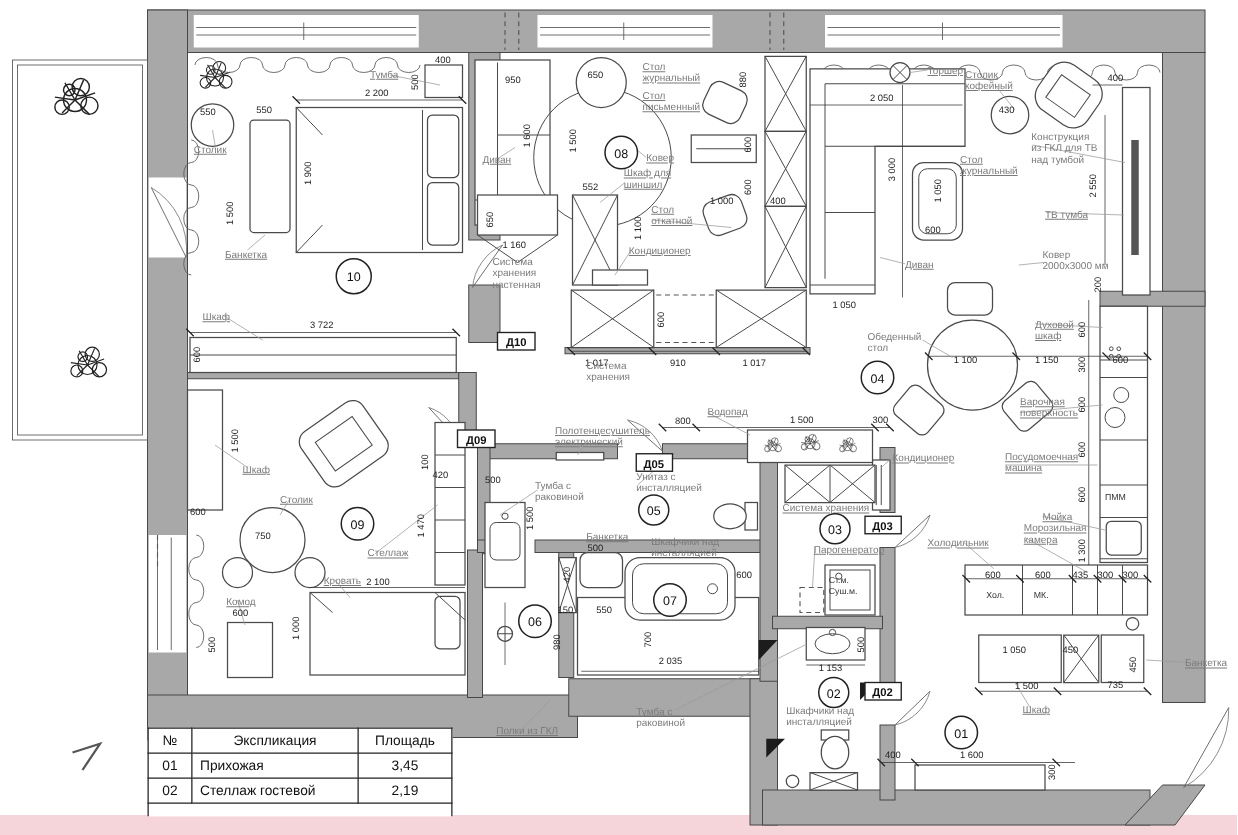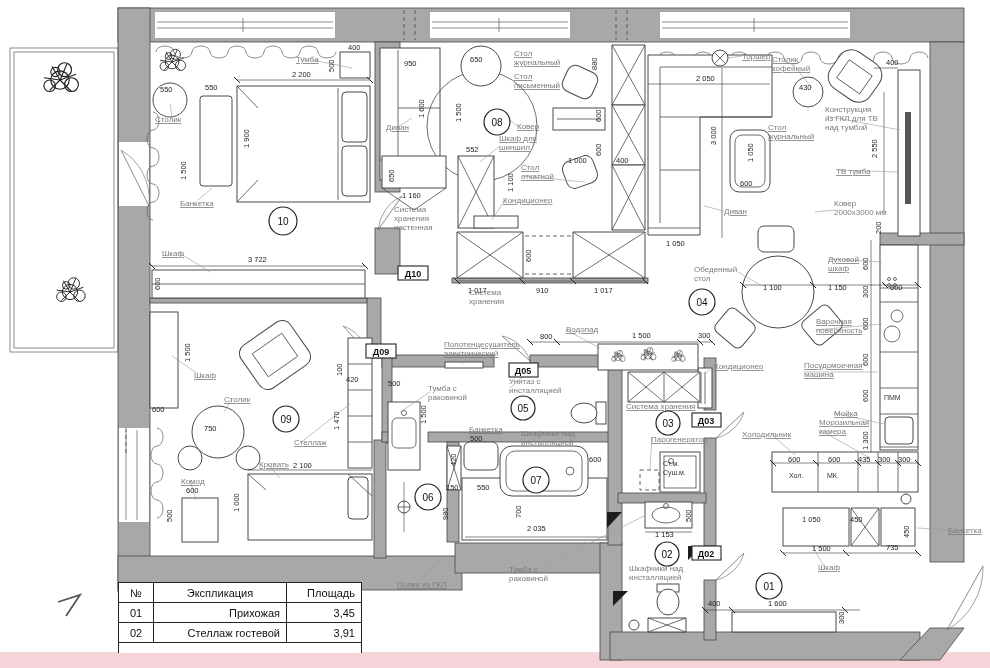--- a/index.html
+++ b/index.html
@@ -23,24 +23,24 @@
   .sm{font:7px "Liberation Sans",sans-serif;fill:#333}
   .rc{fill:#fff;stroke:#222;stroke-width:1.2}
   .rn{font:10px "Liberation Sans",sans-serif;fill:#111;text-anchor:middle}
   .dt{fill:#fff;stroke:#222;stroke-width:1.1}
   .dtx{font:bold 9px "Liberation Sans",sans-serif;fill:#111;text-anchor:middle}
   .pink{fill:#f6d5da}
   .legend{position:absolute;left:118px;top:582px;color:#111}
   .legend-title{font-size:13px;margin:0 0 3px 32px}
   .legend table{border-collapse:collapse;background:#fff}
   .legend td,.legend th{border:1.4px solid #222;font-size:11px;font-weight:normal;
-        padding:1px 6px;height:17px;text-align:right;background:#fff}
+        padding:1px 6px;height:17px;text-align:left;background:#fff}
   .legend .c-no{width:22px;text-align:center}
   .legend .c-name{width:120px}
-  .legend .c-area{width:62px;text-align:right}
+  .legend .c-area{width:62px;text-align:center}
   .legend th{text-align:center}
 </style>
 </head>
 <body>
 
 <div id="stage">
 <svg width="990" height="668" viewBox="0 0 990 668">
 <defs>
   <pattern id="h15" patternUnits="userSpaceOnUse" width="8" height="14" patternTransform="rotate(18)">
     <path d="M2,0 V14 M6,4 V14" stroke="#555" stroke-width="1" fill="none"></path>
@@ -529,21 +529,21 @@
       <th class="c-area">Площадь</th>
     </tr>
     <tr>
       <td class="c-no">01</td>
       <td class="c-name">Прихожая</td>
       <td class="c-area">3,45</td>
     </tr>
     <tr>
       <td class="c-no">02</td>
       <td class="c-name">Стеллаж гостевой</td>
-      <td class="c-area">3,91</td>
+      <td class="c-area">2,19</td>
     </tr>
     <tr>
       <td colspan="3" style="height:8px;border-bottom:none"></td>
     </tr>
   </tbody>
       </table>
 </div>
 </div>
 
 </body></html>

